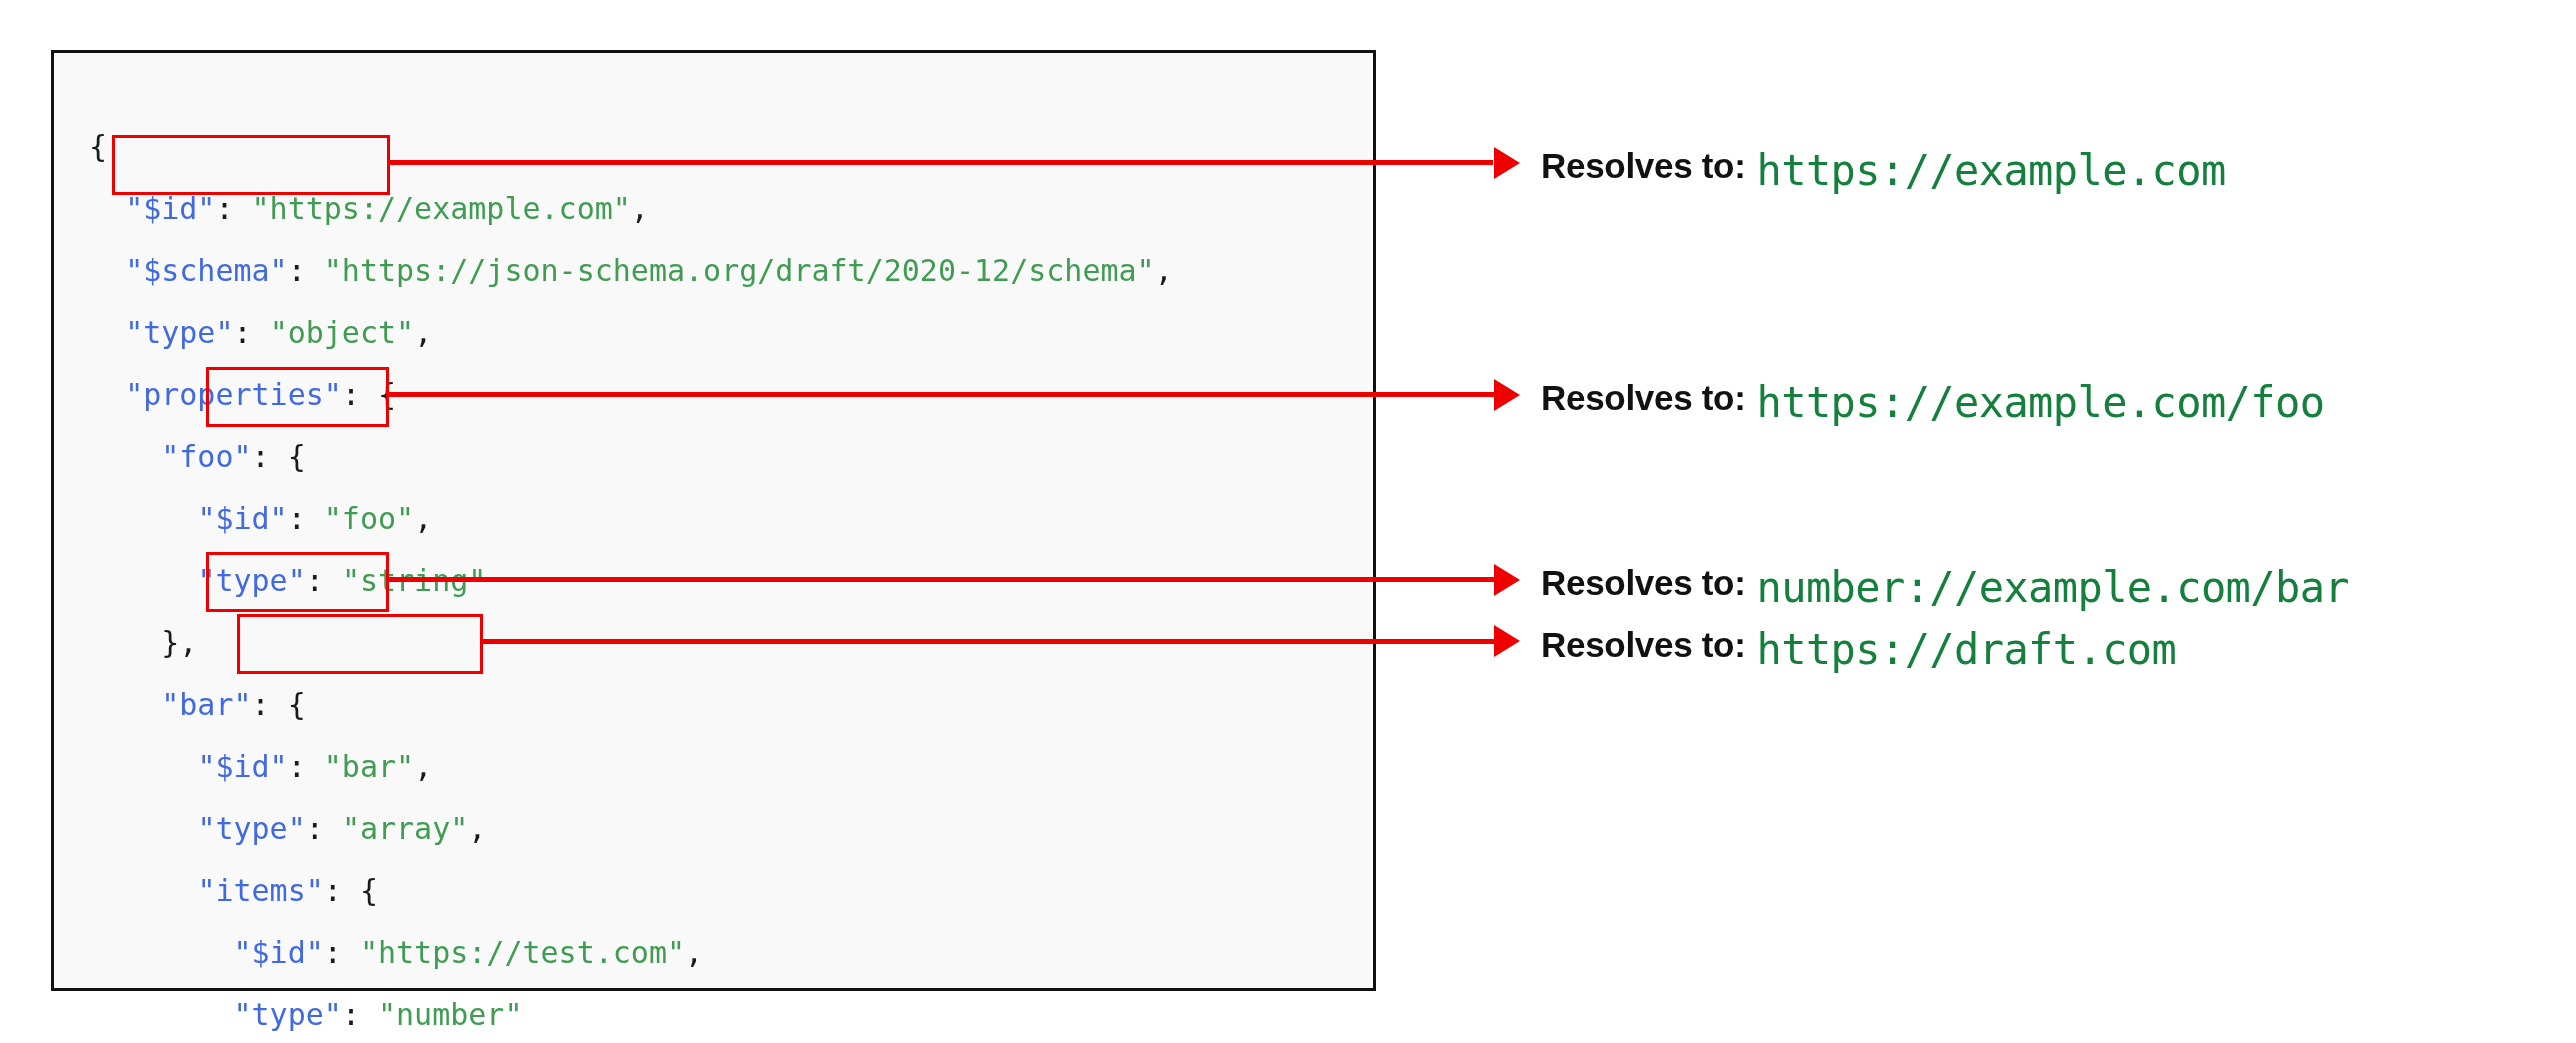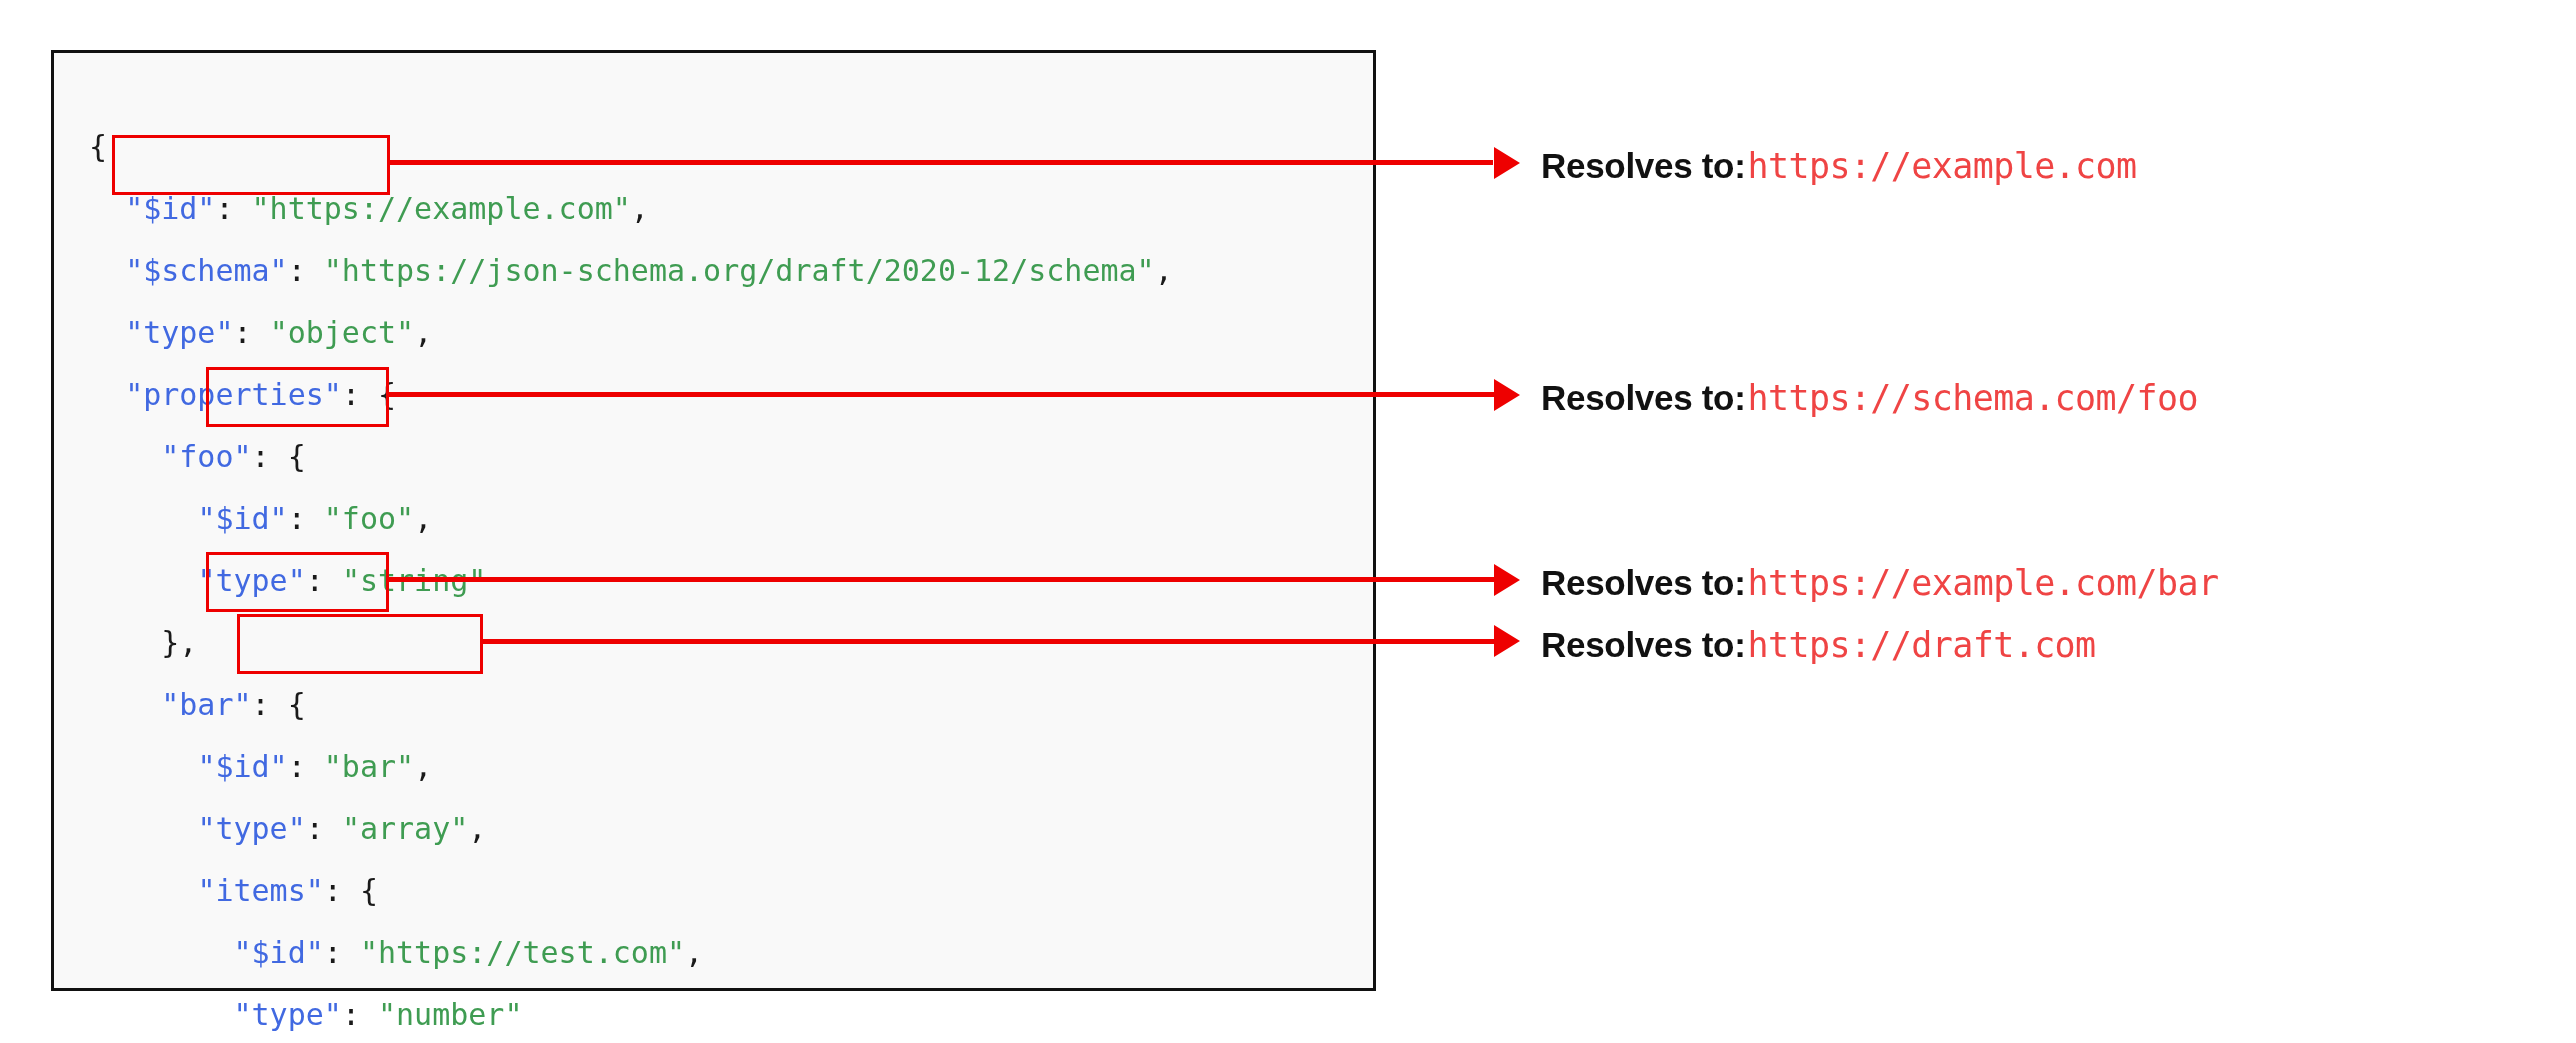--- a/index.html
+++ b/index.html
@@ -82,23 +82,23 @@
   }
   .res-label {
     font-family: "Liberation Sans", sans-serif;
     font-weight: bold;
     font-size: 35px;
     color: #111111;
     letter-spacing: -0.3px;
   }
   .res-url {
     font-family: "DejaVu Sans Mono", "Liberation Mono", monospace;
-    font-size: 35px;
-    color: #ef4444;
-    margin-left: 2px;
+    font-size: 42px;
+    color: #15803d;
+    margin-left: 11px;
     letter-spacing: -0.6px;
   }
 </style>
 </head>
 <body>
 
 <div id="stage">
 
   <div id="code-panel">
     <pre id="code-listing"><span class="ln"><span class="p">{</span></span><span class="ln"><span>  </span><span class="k">"$id"</span><span class="p">: </span><span class="s">"https://example.com"</span><span class="p">,</span></span><span class="ln"><span>  </span><span class="k">"$schema"</span><span class="p">: </span><span class="s">"https://json-schema.org/draft/2020-12/schema"</span><span class="p">,</span></span><span class="ln"><span>  </span><span class="k">"type"</span><span class="p">: </span><span class="s">"object"</span><span class="p">,</span></span><span class="ln"><span>  </span><span class="k">"properties"</span><span class="p">: {</span></span><span class="ln"><span>    </span><span class="k">"foo"</span><span class="p">: {</span></span><span class="ln"><span>      </span><span class="k">"$id"</span><span class="p">: </span><span class="s">"foo"</span><span class="p">,</span></span><span class="ln"><span>      </span><span class="k">"type"</span><span class="p">: </span><span class="s">"string"</span></span><span class="ln"><span>    </span><span class="p">},</span></span><span class="ln"><span>    </span><span class="k">"bar"</span><span class="p">: {</span></span><span class="ln"><span>      </span><span class="k">"$id"</span><span class="p">: </span><span class="s">"bar"</span><span class="p">,</span></span><span class="ln"><span>      </span><span class="k">"type"</span><span class="p">: </span><span class="s">"array"</span><span class="p">,</span></span><span class="ln"><span>      </span><span class="k">"items"</span><span class="p">: {</span></span><span class="ln"><span>        </span><span class="k">"$id"</span><span class="p">: </span><span class="s">"https://test.com"</span><span class="p">,</span></span><span class="ln"><span>        </span><span class="k">"type"</span><span class="p">: </span><span class="s">"number"</span></span><span class="ln"></span></pre>
@@ -122,25 +122,25 @@
       <div class="arrow-head" style="left: 1494px; top: 625px;"></div>
     </div>
 
   <div id="resolution-layer">
       <div class="res-row" style="left: 1541px; top: 146px;">
         <span class="res-label">Resolves to:</span>
         <span class="res-url">https://example.com</span>
       </div>
       <div class="res-row" style="left: 1541px; top: 378px;">
         <span class="res-label">Resolves to:</span>
-        <span class="res-url">https://schema.com/foo</span>
+        <span class="res-url">https://example.com/foo</span>
       </div>
       <div class="res-row" style="left: 1541px; top: 563px;">
         <span class="res-label">Resolves to:</span>
-        <span class="res-url">https://example.com/bar</span>
+        <span class="res-url">number://example.com/bar</span>
       </div>
       <div class="res-row" style="left: 1541px; top: 625px;">
         <span class="res-label">Resolves to:</span>
         <span class="res-url">https://draft.com</span>
       </div>
     </div>
 
 </div>
 
 

